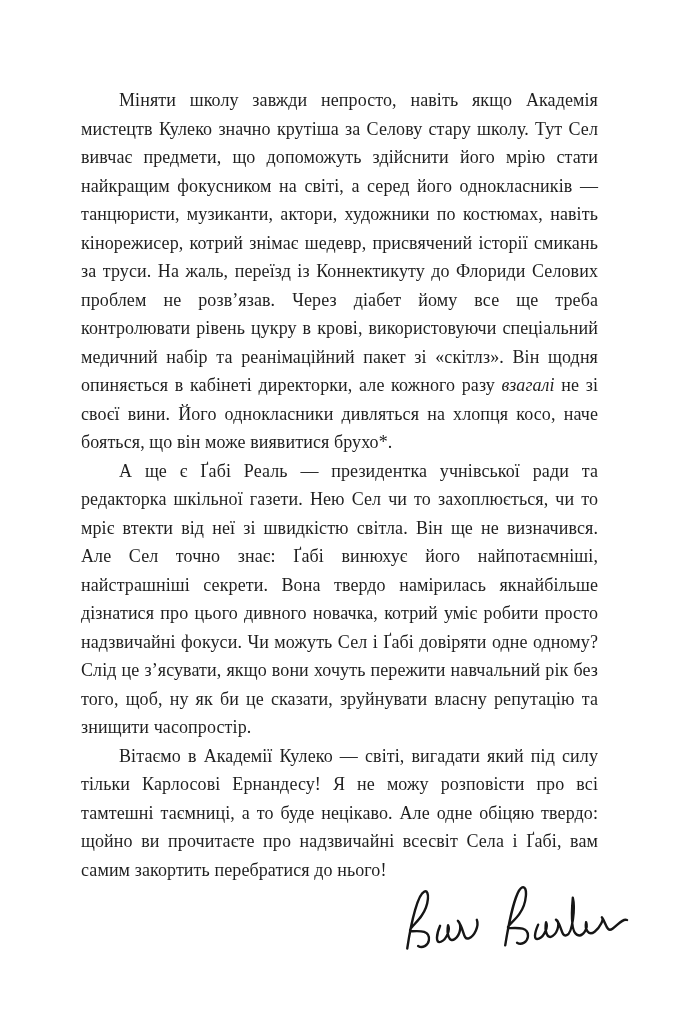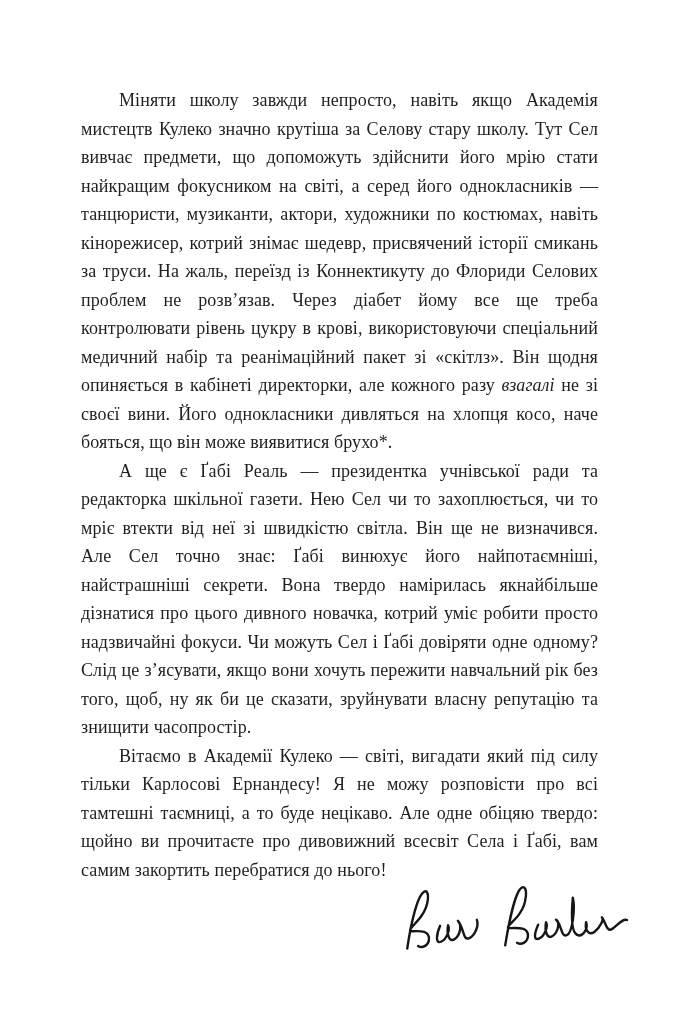--- a/index.html
+++ b/index.html
@@ -58,21 +58,21 @@
 <body>
 
 <div class="page">
 
   <div class="text-block">
 
     <p class="para"><span>Міняти школу завжди непросто, навіть якщо Академія мистецтв Кулеко значно крутіша за Селову стару школу. Тут Сел вивчає предмети, що допоможуть здійснити його мрію стати найкращим фокусником на світі, а серед його однокласників — танцюристи, музиканти, актори, художники по костюмах, навіть кінорежисер, котрий знімає шедевр, присвячений історії смикань за труси. На жаль, переїзд із Коннектикуту до Флориди Селових проблем не розв’язав. Через діабет йому все ще треба контролювати рівень цукру в крові, використовуючи спеціальний медичний набір та реанімаційний пакет зі «скітлз». Він щодня опиняється в кабінеті директорки, але кожного разу </span><em>взагалі</em><span> не зі своєї вини. Його однокласники дивляться на хлопця косо, наче бояться, що він може виявитися брухо*.</span></p>
 
     <p class="para">А ще є Ґабі Реаль — президентка учнівської ради та редакторка шкільної газети. Нею Сел чи то захоплюється, чи то мріє втекти від неї зі швидкістю світла. Він ще не визначився. Але Сел точно знає: Ґабі винюхує його найпотаємніші, найстрашніші секрети. Вона твердо намірилась якнайбільше дізнатися про цього дивного новачка, котрий уміє робити просто надзвичайні фокуси. Чи можуть Сел і Ґабі довіряти одне одному? Слід це з’ясувати, якщо вони хочуть пережити навчальний рік без того, щоб, ну як би це сказати, зруйнувати власну репутацію та знищити часопростір.</p>
 
-    <p class="para">Вітаємо в Академії Кулеко — світі, вигадати який під силу тільки Карлосові Ернандесу! Я не можу розповісти про всі тамтешні таємниці, а то буде нецікаво. Але одне обіцяю твердо: щойно ви прочитаєте про дивовижний всесвіт Села і Ґабі, вам самим закортить перебратися до нього!</p>
+    <p class="para">Вітаємо в Академії Кулеко — світі, вигадати який під силу тільки Карлосові Ернандесу! Я не можу розповісти про всі тамтешні таємниці, а то буде нецікаво. Але одне обіцяю твердо: щойно ви прочитаєте про надзвичайні всесвіт Села і Ґабі, вам самим закортить перебратися до нього!</p>
 
   </div>
 
   <div class="signature">
     <svg viewBox="0 0 240 90" xmlns="http://www.w3.org/2000/svg">
 
       <path d="M14 66 C 20 36 28 12 34 10 C 40 8 38 24 30 34 C 24 42 13 49 20 49 C 28 49 38 49 36 59 C 35 64 29 67 25 64"></path>
 
       <path d="M48 45 C 44 53 42 63 48 61 C 54 59 58 49 56 45 C 54 53 56 63 62 59 C 68 55 70 45 66 41 C 72 49 70 61 76 59 C 82 57 87 47 85 41"></path>
 

